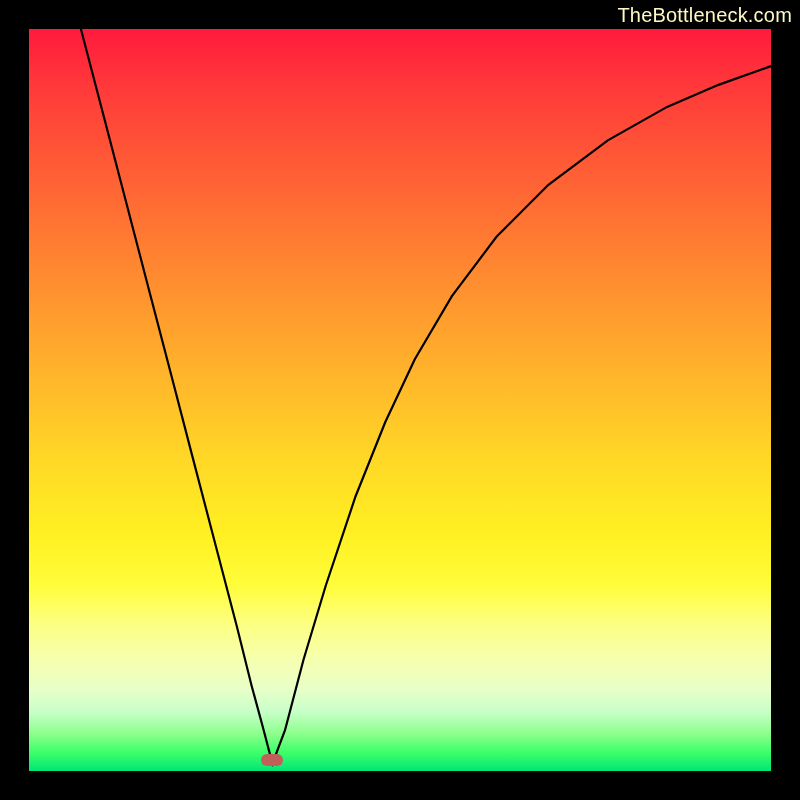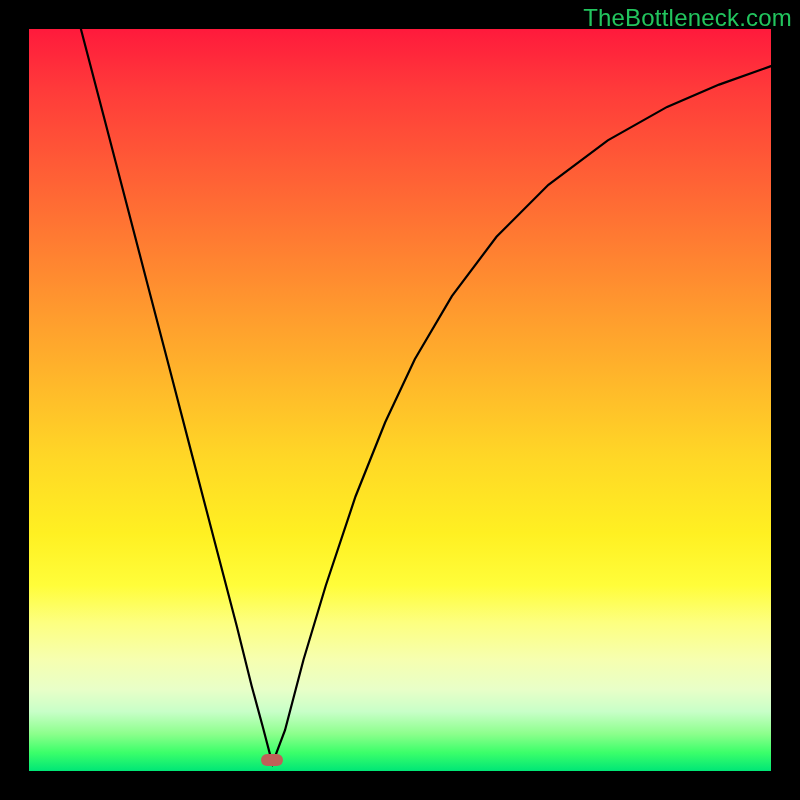--- a/index.html
+++ b/index.html
@@ -63,22 +63,22 @@
     width: 22px;
     height: 12px;
     border-radius: 6px;
     background: #c06058;
     transform: translate(-50%, -50%);
   }
   .watermark {
     position: absolute;
     top: 4px;
     right: 8px;
-    color: #22c55e;
-    font-size: 24px;
+    color: #fef9c3;
+    font-size: 20px;
     letter-spacing: 0.2px;
     user-select: none;
   }
 </style>
 </head>
 <body>
 
 <div class="frame">
 
   <div class="plot-area">

